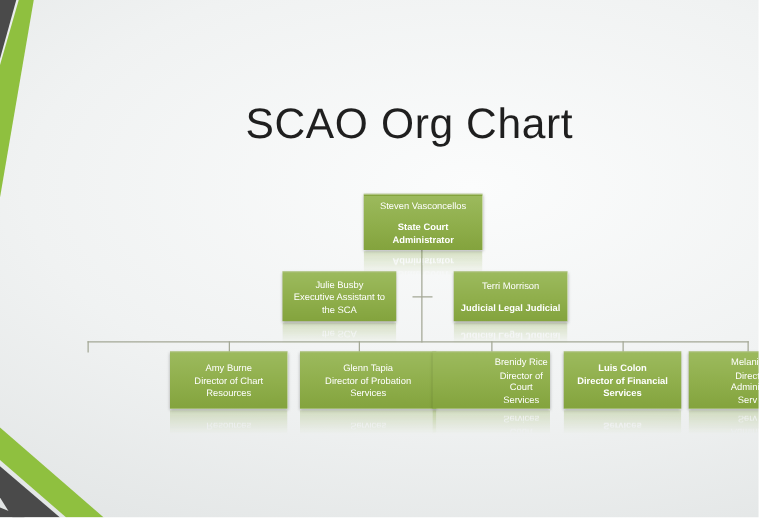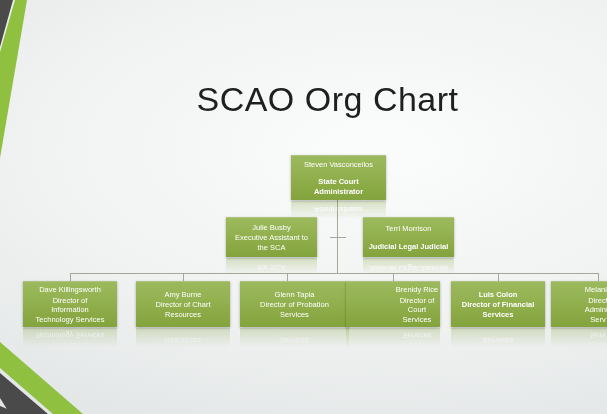--- a/index.html
+++ b/index.html
@@ -67,26 +67,20 @@
   <div class="box" style="left:226px; top:217px; width:91px; height:40px;text-align:center;">
     <div class="box-name">Julie Busby</div>
     <div class="box-title gap-sm">Executive Assistant to
 the SCA</div>
   </div>
   <div class="box" style="left:345px; top:217px; width:91px; height:40px;margin-left:18px;">
     <div class="box-name">Terri Morrison</div>
     <div class="box-title gap-lg">Judicial Legal Judicial</div>
   </div>
 
-  <div class="box" style="left:23px; top:281px; width:94px; height:46px;">
-    <div class="box-name">Dave Killingsworth</div>
-    <div class="box-title gap-sm">Director of
-Information
-Technology Services</div>
-  </div>
   <div class="box" style="left:136px; top:281px; width:94px; height:46px;justify-content:center;">
     <div class="box-name">Amy Burne</div>
     <div class="box-title gap-sm">Director of Chart
 Resources</div>
   </div>
   <div class="box" style="left:240px; top:281px; width:109px; height:46px;">
     <div class="box-name">Glenn Tapia</div>
     <div class="box-title gap-sm">Director of Probation
 Services</div>
   </div>

